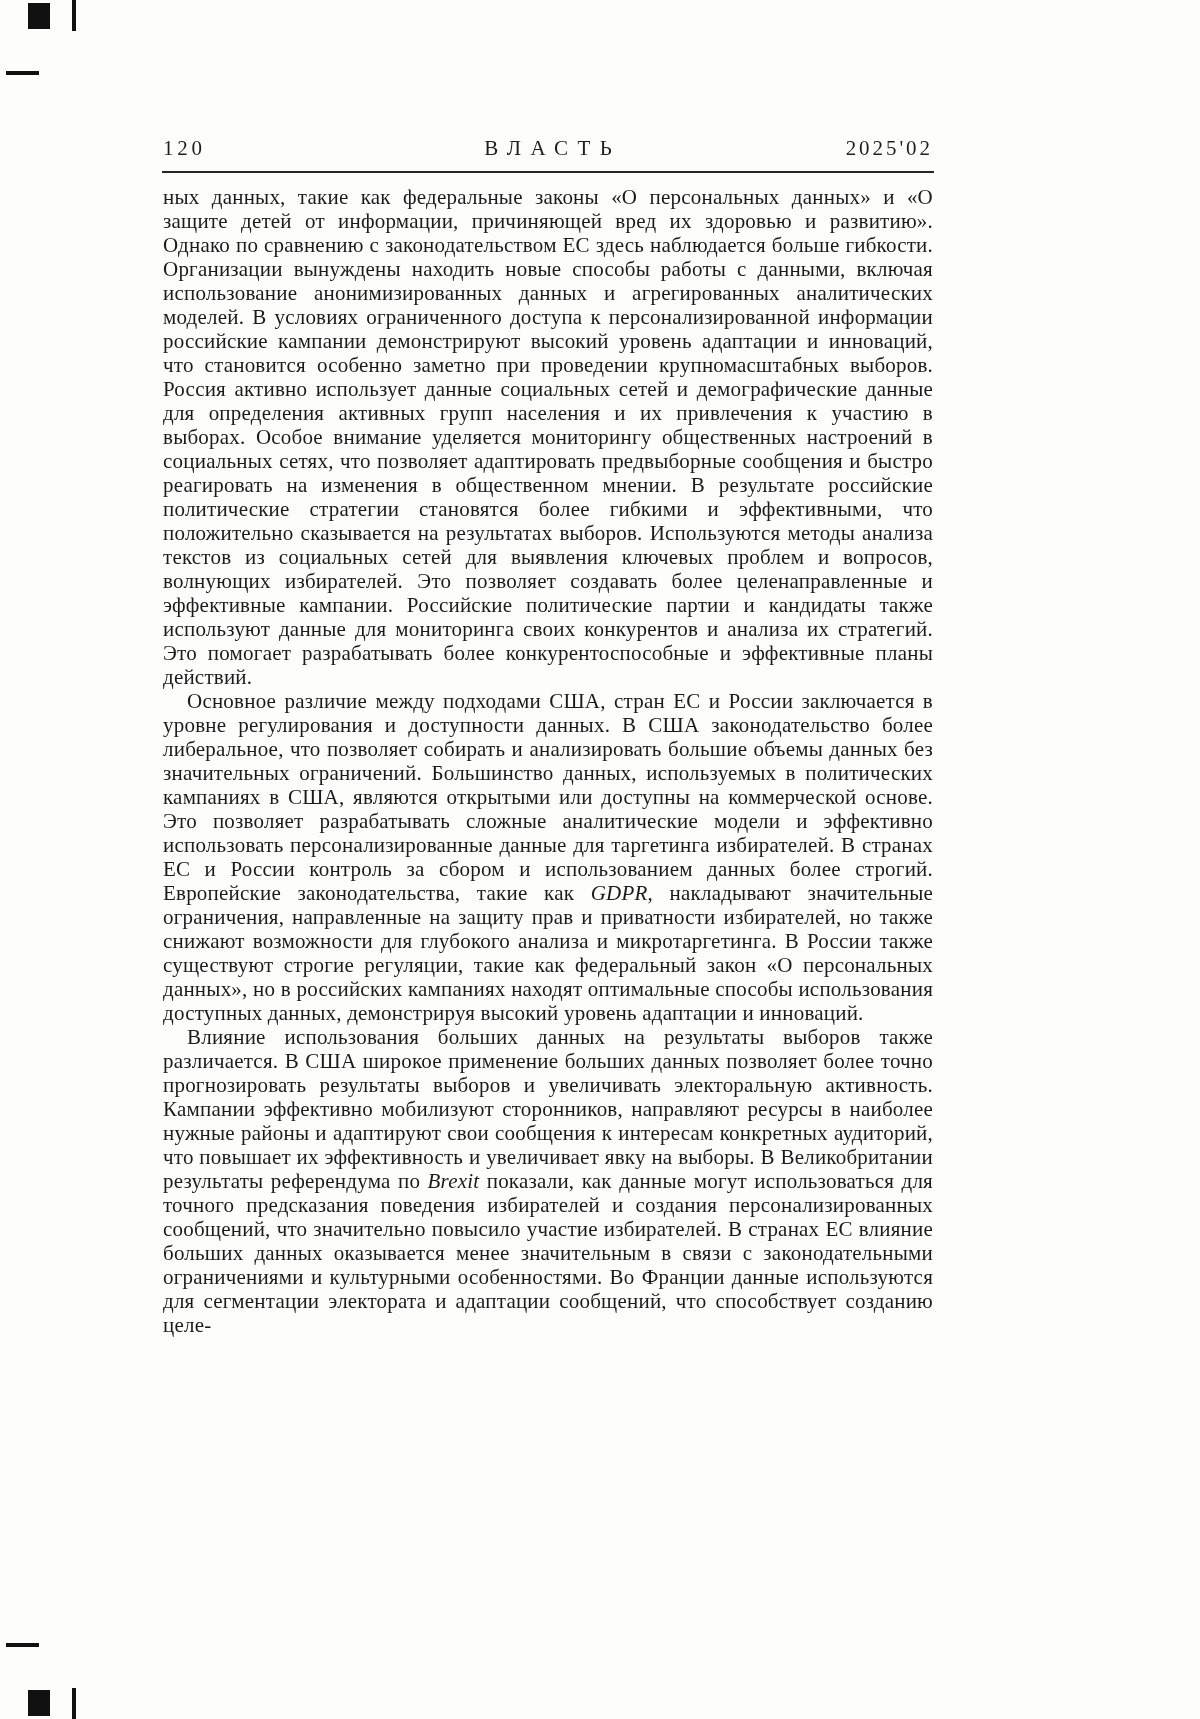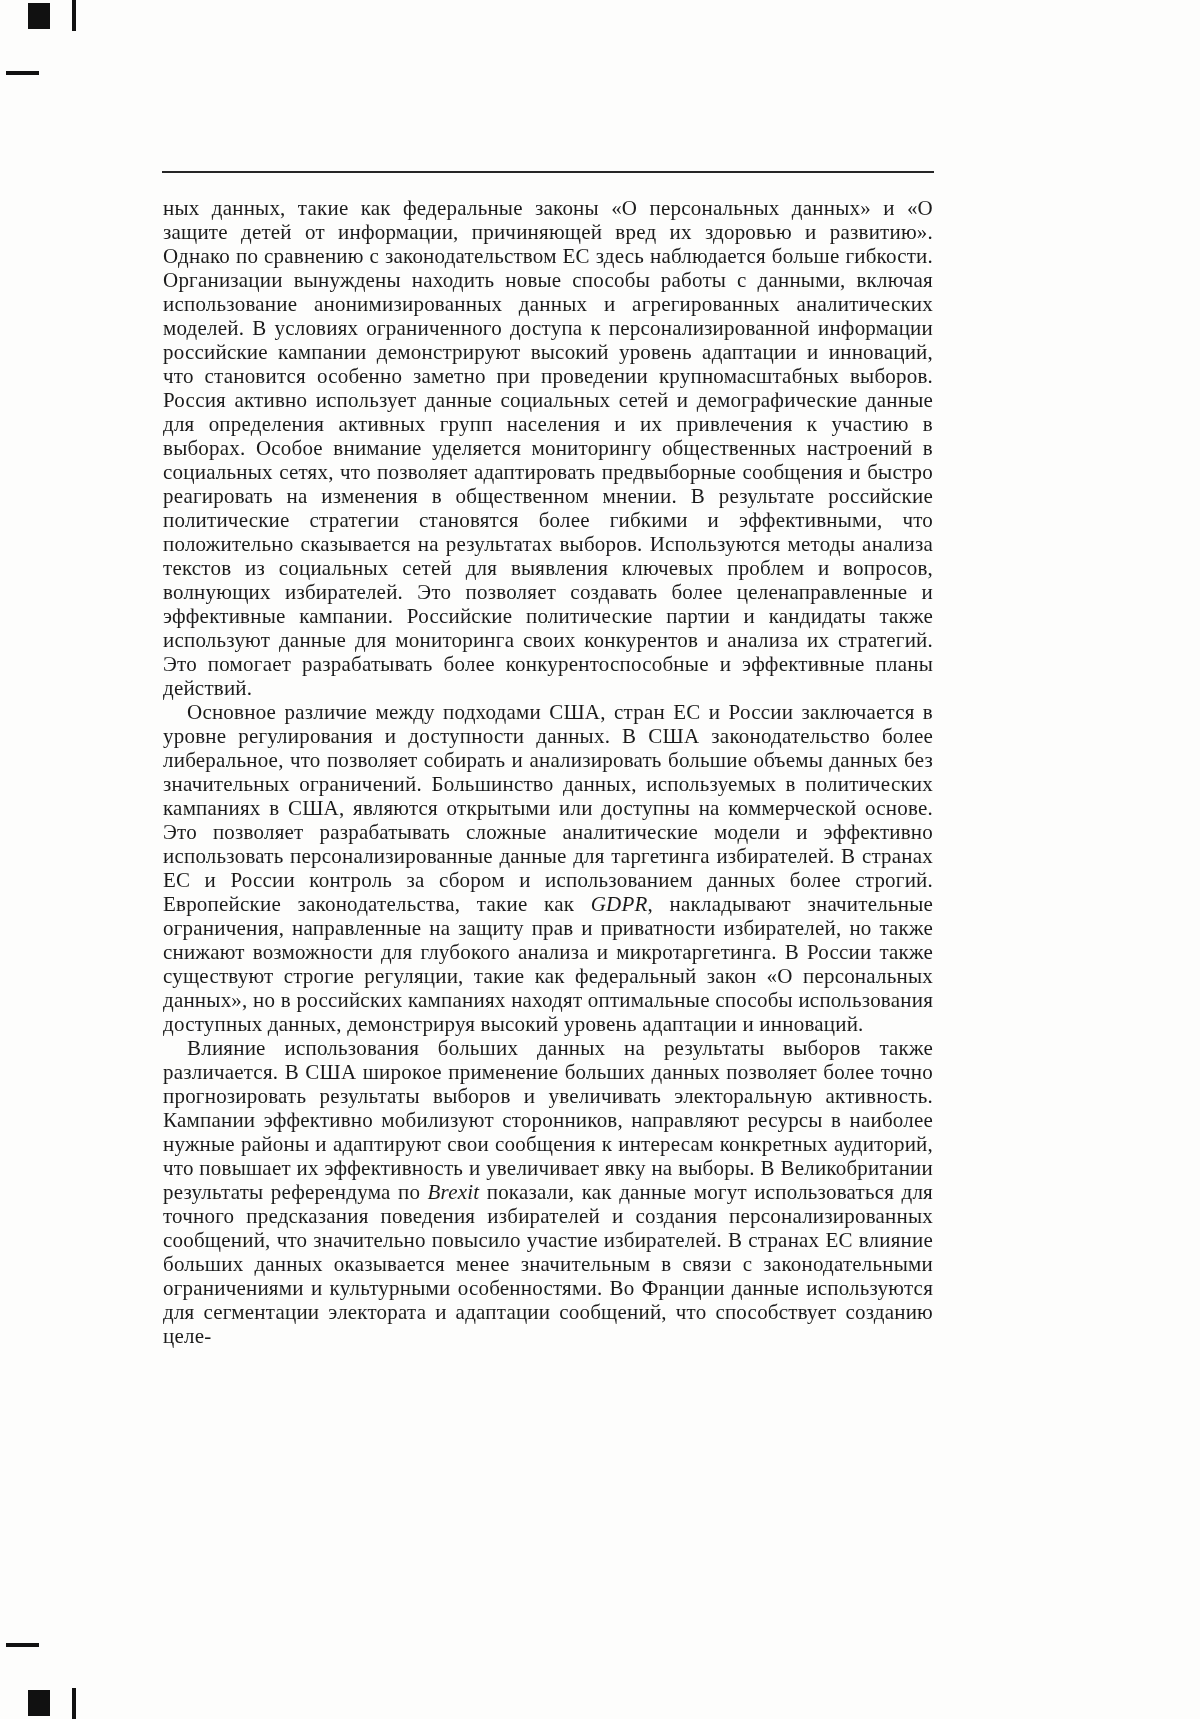--- a/index.html
+++ b/index.html
@@ -61,21 +61,21 @@
     top: 171px;
     width: 772px;
     height: 0;
     border-top: 2px solid #262626;
   }
 
   
   .body-text {
     position: absolute;
     left: 163px;
-    top: 196px;
+    top: 185px;
     width: 770px;
     font-size: 21px;
     line-height: 24px;
     text-align: justify;
     letter-spacing: 0.01em;
   }
   .body-text p {
     margin: 0;
     padding: 0;
   }
@@ -90,20 +90,25 @@
 
 <div class="page">
 
   <div class="crop-mark mark-sq-tl"></div>
   <div class="crop-mark mark-bar-tl"></div>
   <div class="crop-mark mark-dash-t"></div>
   <div class="crop-mark mark-sq-bl"></div>
   <div class="crop-mark mark-bar-bl"></div>
   <div class="crop-mark mark-dash-b"></div>
 
+  <div class="header">
+    <span class="page-number">120</span>
+    <span class="journal-title">ВЛАСТЬ</span>
+    <span class="issue-number">2025'02</span>
+  </div>
   <div class="header-rule"></div>
 
   <div class="body-text" id="paragraphs">
       <p class=""><span>ных данных, такие как федеральные законы «О персональных данных» и «О защите детей от информации, причиняющей вред их здоровью и развитию». Однако по сравнению с законодательством ЕС здесь наблюдается больше гибкости. Организации вынуждены находить новые способы работы с данными, включая использование анонимизированных данных и агрегированных аналитических моделей. В условиях ограниченного доступа к персонализированной информации российские кампании демонстрируют высокий уровень адаптации и инноваций, что становится особенно заметно при проведении крупномасштабных выборов. Россия активно использует данные социальных сетей и демографические данные для определения активных групп населения и их привлечения к участию в выборах. Особое внимание уделяется мониторингу общественных настроений в социальных сетях, что позволяет адаптировать предвыборные сообщения и быстро реагировать на изменения в общественном мнении. В результате российские политические стратегии становятся более гибкими и эффективными, что положительно сказывается на результатах выборов. Используются методы анализа текстов из социальных сетей для выявления ключевых проблем и вопросов, волнующих избирателей. Это позволяет создавать более целенаправленные и эффективные кампании. Российские политические партии и кандидаты также используют данные для мониторинга своих конкурентов и анализа их стратегий. Это помогает разрабатывать более конкурентоспособные и эффективные планы действий.</span></p>
       <p class="indent"><span>Основное различие между подходами США, стран ЕС и России заключается в уровне регулирования и доступности данных. В США законодательство более либеральное, что позволяет собирать и анализировать большие объемы данных без значительных ограничений. Большинство данных, используемых в политических кампаниях в США, являются открытыми или доступны на коммерческой основе. Это позволяет разрабатывать сложные аналитические модели и эффективно использовать персонализированные данные для таргетинга избирателей. В странах ЕС и России контроль за сбором и использованием данных более строгий. Европейские законодательства, такие как </span><i>GDPR</i><span>, накладывают значительные ограничения, направленные на защиту прав и приватности избирателей, но также снижают возможности для глубокого анализа и микротаргетинга. В России также существуют строгие регуляции, такие как федеральный закон «О персональных данных», но в российских кампаниях находят оптимальные способы использования доступных данных, демонстрируя высокий уровень адаптации и инноваций.</span></p>
       <p class="indent"><span>Влияние использования больших данных на результаты выборов также различается. В США широкое применение больших данных позволяет более точно прогнозировать результаты выборов и увеличивать электоральную активность. Кампании эффективно мобилизуют сторонников, направляют ресурсы в наиболее нужные районы и адаптируют свои сообщения к интересам конкретных аудиторий, что повышает их эффективность и увеличивает явку на выборы. В Великобритании результаты референдума по </span><i>Brexit</i><span> показали, как данные могут использоваться для точного предсказания поведения избирателей и создания персонализированных сообщений, что значительно повысило участие избирателей. В странах ЕС влияние больших данных оказывается менее значительным в связи с законодательными ограничениями и культурными особенностями. Во Франции данные используются для сегментации электората и адаптации сообщений, что способствует созданию целе-</span></p>
     </div>
 
 </div>
 

